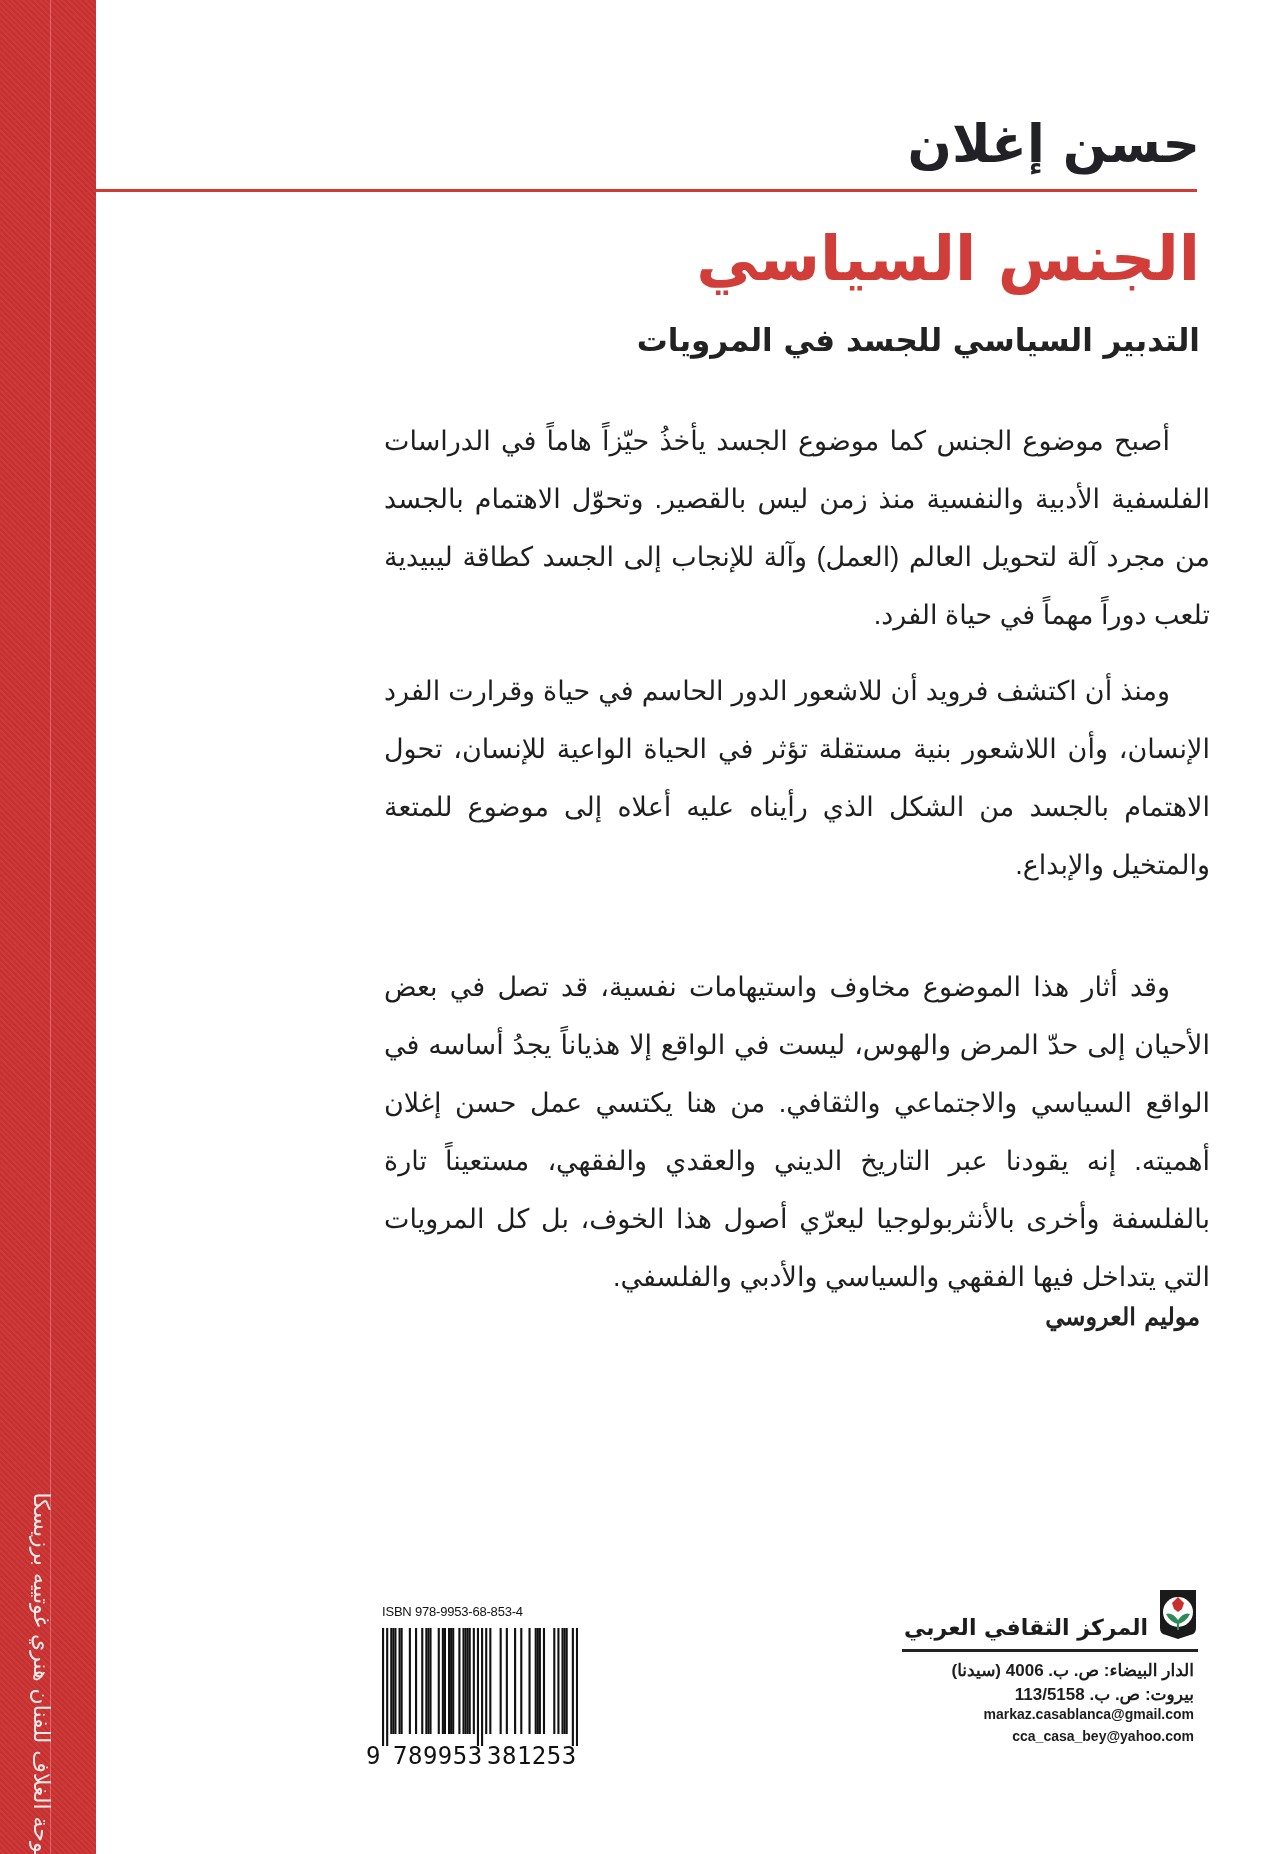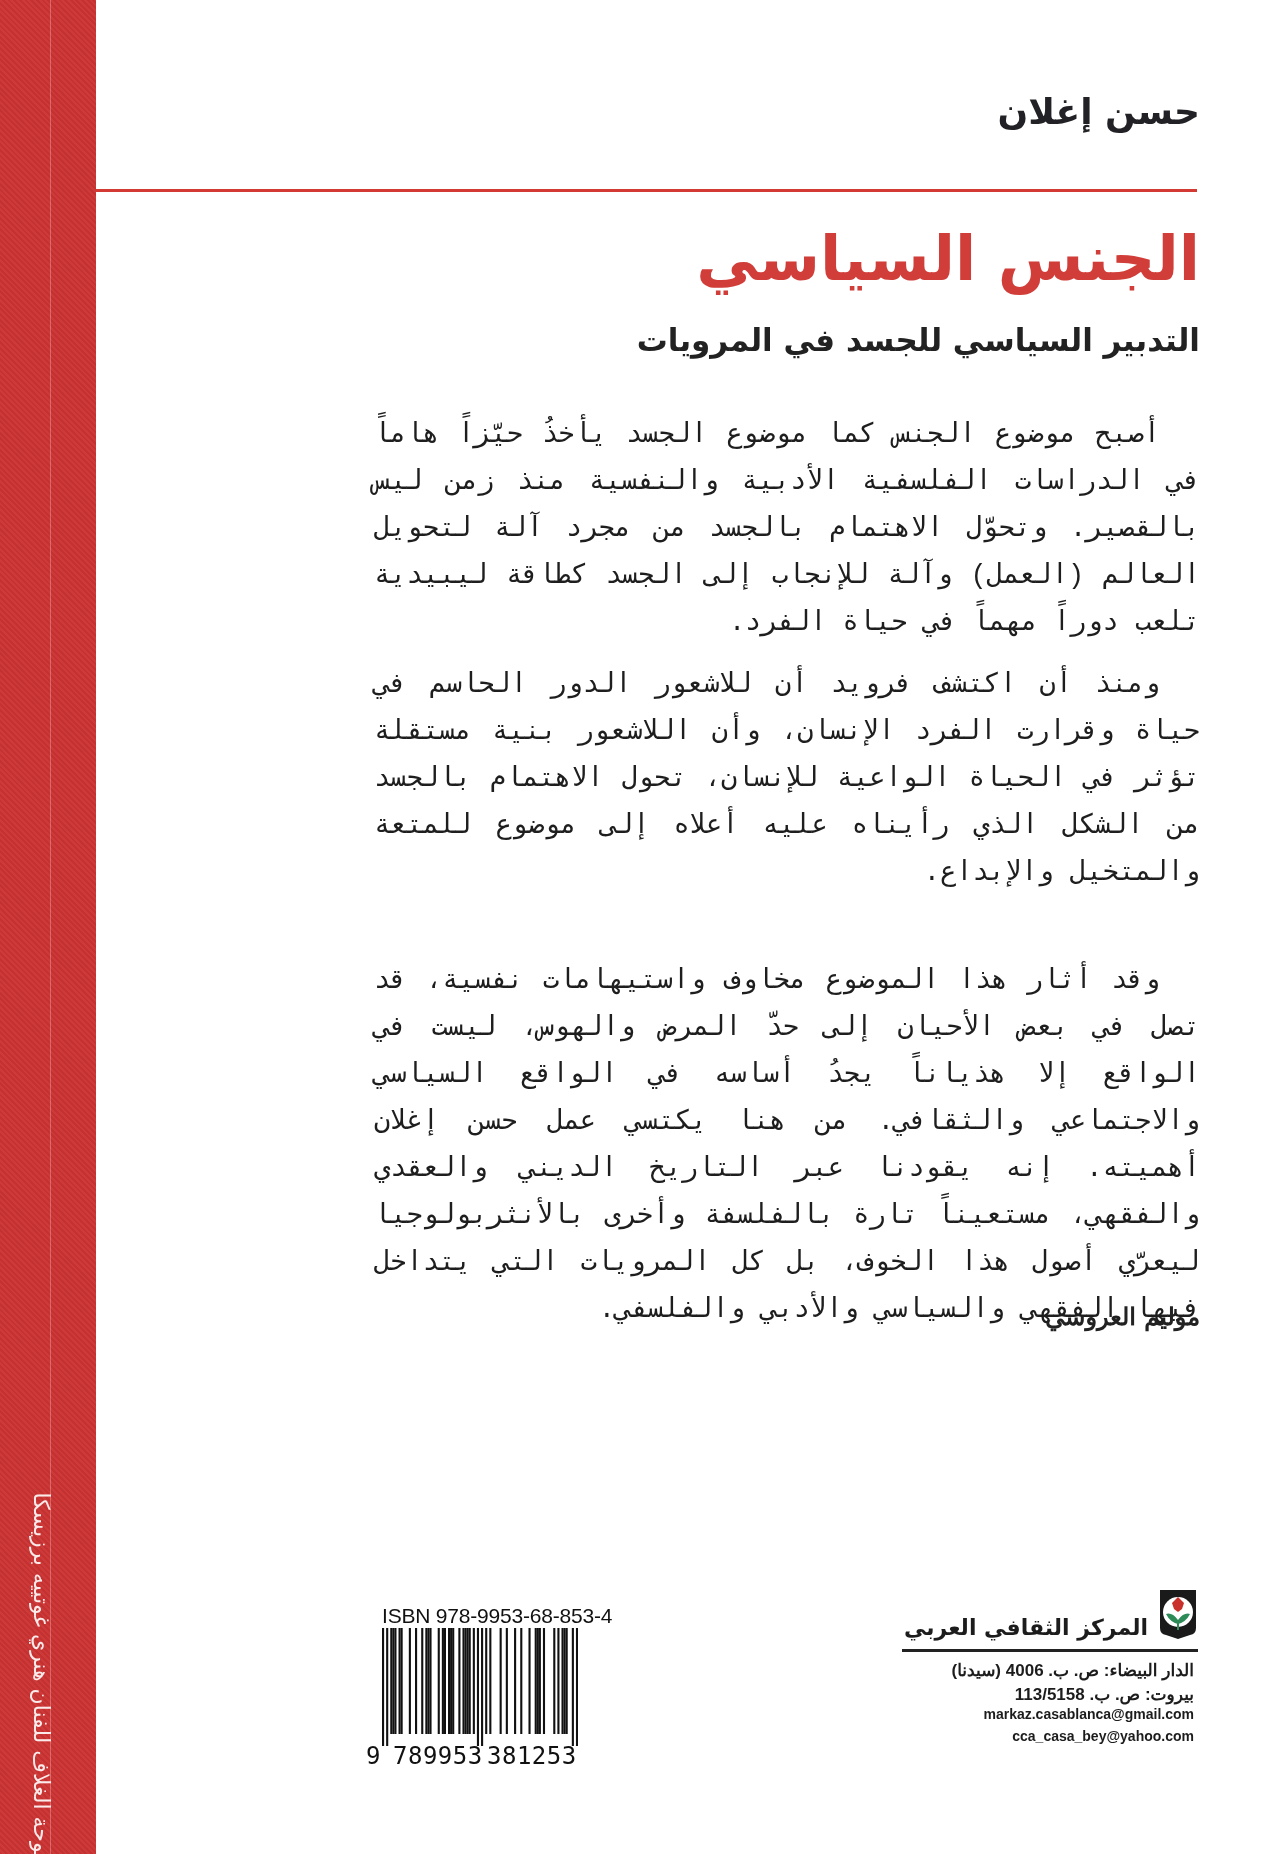--- a/index.html
+++ b/index.html
@@ -19,22 +19,22 @@
     position: absolute; left: 54px; top: 1290px;
     width: 570px; height: 32px;
     transform-origin: 0 0;
     transform: rotate(90deg);
     color: #fbeaea; font-size: 22px; white-space: nowrap;
     direction: rtl; text-align: right;
     font-family: "DejaVu Sans", sans-serif;
   }
 
   .author {
-    position: absolute; right: 72px; top: 91px;
-    font-size: 36px; font-weight: bold; color: #222226;
+    position: absolute; right: 72px; top: 114px;
+    font-size: 52px; font-weight: bold; color: #222226;
     direction: rtl; letter-spacing: 1px;
     font-family: "DejaVu Sans", sans-serif;
   }
   .header-rule {
     position: absolute; left: 96px; top: 189px; width: 1101px; height: 3px;
     background: #d33a33;
   }
   .title {
     position: absolute; right: 72px; top: 222px;
     font-size: 62px; font-weight: bold; color: #d13d38;
@@ -42,39 +42,39 @@
     font-family: "DejaVu Sans", sans-serif;
   }
   .subtitle {
     position: absolute; right: 72px; top: 322px;
     font-size: 31px; font-weight: bold; color: #222;
     direction: rtl;
     font-family: "DejaVu Sans", sans-serif;
   }
 
   .body-text {
-    position: absolute; left: 374px; width: 826px;
+    position: absolute; left: 384px; width: 826px;
     direction: rtl; text-align: justify; text-align-last: right;
-    font-family: Liberation Mono, monospace;
-    font-size: 27px; line-height: 47px; color: #1e1e1e;
+    font-family: Liberation Sans, sans-serif;
+    font-size: 27px; line-height: 58px; color: #1e1e1e;
   }
   .para { text-indent: 40px; }
   #p1 { top: 412px; }
   #p2 { top: 662px; }
   #p3 { top: 958px; }
 
   .signature {
     position: absolute; right: 72px; top: 1302px;
     direction: rtl; font-family: "DejaVu Serif", serif;
     font-weight: bold; font-size: 24px; color: #222; margin-left: 12px;
   }
 
   .isbn-label {
     position: absolute; left: 382px; top: 1604px;
-    font-family: "Liberation Sans", sans-serif; font-size: 21px; color: #111;
+    font-family: "Liberation Sans", sans-serif; font-size: 13px; color: #111;
     letter-spacing: -0.2px;
   }
   .barcode {
     position: absolute; left: 382px; top: 1628px; width: 196px; height: 118px;
   }
   .barcode svg { width: 100%; height: 100%; display: block; }
   .ean-digits {
     position: absolute; left: 366px; top: 1742px;
     font-family: "DejaVu Sans Mono", monospace; font-size: 24px; color: #111;
     letter-spacing: 0.5px; white-space: pre;

